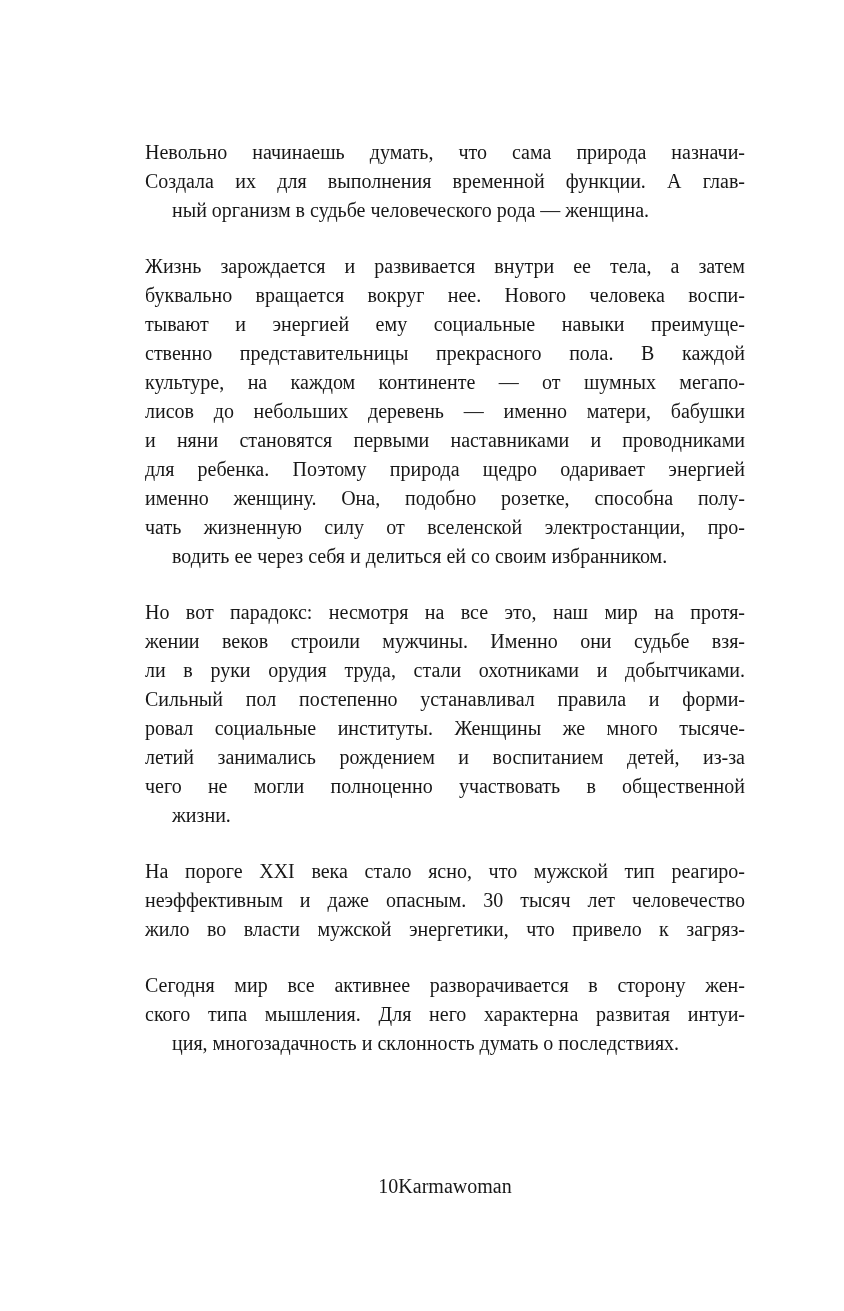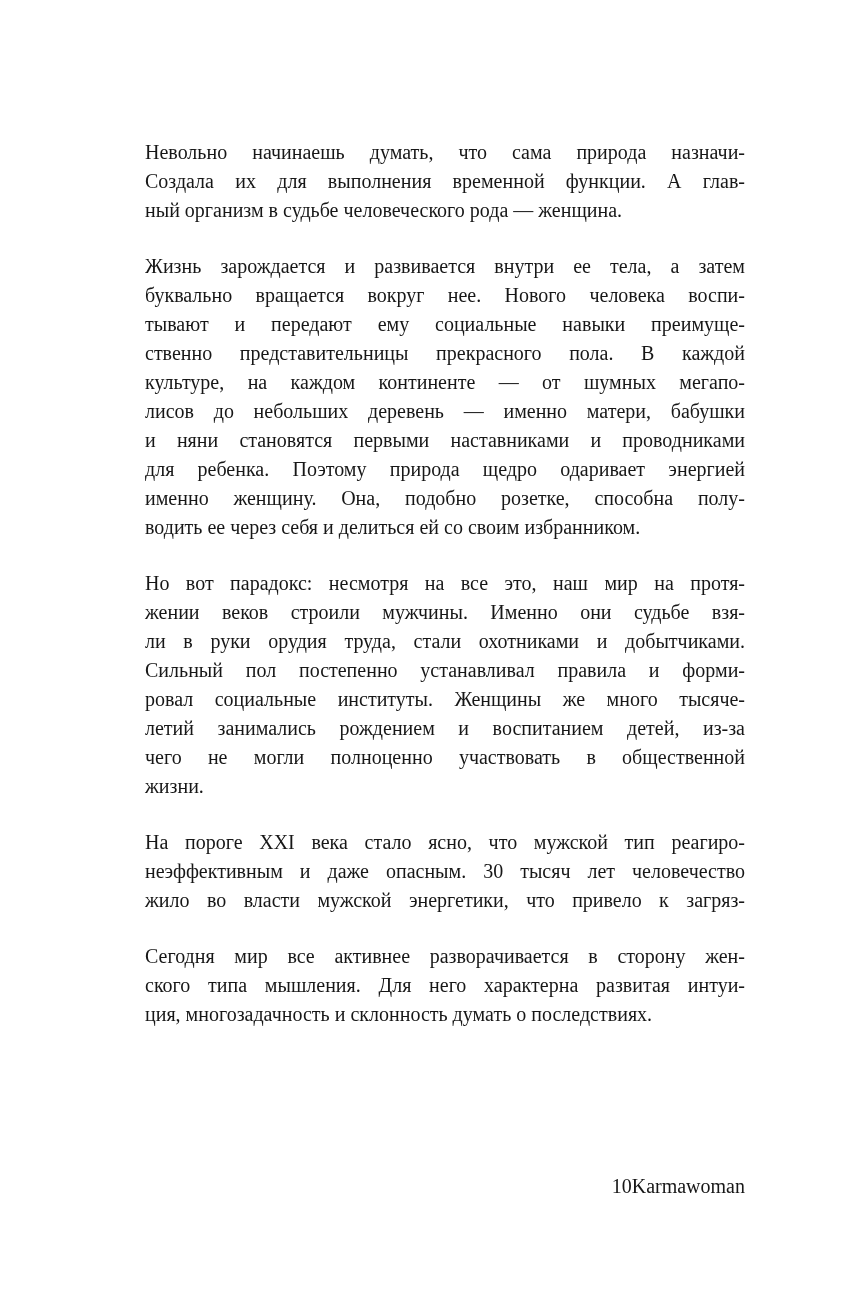--- a/index.html
+++ b/index.html
@@ -26,28 +26,29 @@
     margin: 0 0 27px 0;
     font-size: 20px;
     line-height: 29px;
   }
   .line {
     text-align: justify;
     text-align-last: justify;
   }
   .line.last {
     text-align-last: left;
+    margin-left: 27px;
   }
   .footer {
     position: absolute;
     left: 145px;
     top: 1172px;
     width: 600px;
     display: flex;
-    justify-content: flex-end;
+    justify-content: center;
     align-items: baseline;
     font-size: 20px;
     line-height: 29px;
   }
 </style>
 </head>
 <body>
 
 <div class="page">
 
@@ -55,27 +56,28 @@
 
     <div class="para">
       <div class="line">Невольно начинаешь думать, что сама природа назначи-</div>
       <div class="line">Создала их для выполнения временной функции. А глав-</div>
       <div class="line last">ный организм в судьбе человеческого рода — женщина.</div>
     </div>
 
     <div class="para">
       <div class="line">Жизнь зарождается и развивается внутри ее тела, а затем</div>
       <div class="line">буквально вращается вокруг нее. Нового человека воспи-</div>
-      <div class="line">тывают и передают ему социальные навыки преимуще-</div>
+      <div class="line">тывают и энергией ему социальные навыки преимуще-</div>
       <div class="line">ственно представительницы прекрасного пола. В каждой</div>
       <div class="line">культуре, на каждом континенте — от шумных мегапо-</div>
       <div class="line">лисов до небольших деревень — именно матери, бабушки</div>
       <div class="line">и няни становятся первыми наставниками и проводниками</div>
       <div class="line">для ребенка. Поэтому природа щедро одаривает энергией</div>
       <div class="line">именно женщину. Она, подобно розетке, способна полу-</div>
+      <div class="line">чать жизненную силу от вселенской электростанции, про-</div>
       <div class="line last">водить ее через себя и делиться ей со своим избранником.</div>
     </div>
 
     <div class="para">
       <div class="line">Но вот парадокс: несмотря на все это, наш мир на протя-</div>
       <div class="line">жении веков строили мужчины. Именно они судьбе взя-</div>
       <div class="line">ли в руки орудия труда, стали охотниками и добытчиками.</div>
       <div class="line">Сильный пол постепенно устанавливал правила и форми-</div>
       <div class="line">ровал социальные институты. Женщины же много тысяче-</div>
       <div class="line">летий занимались рождением и воспитанием детей, из-за</div>

